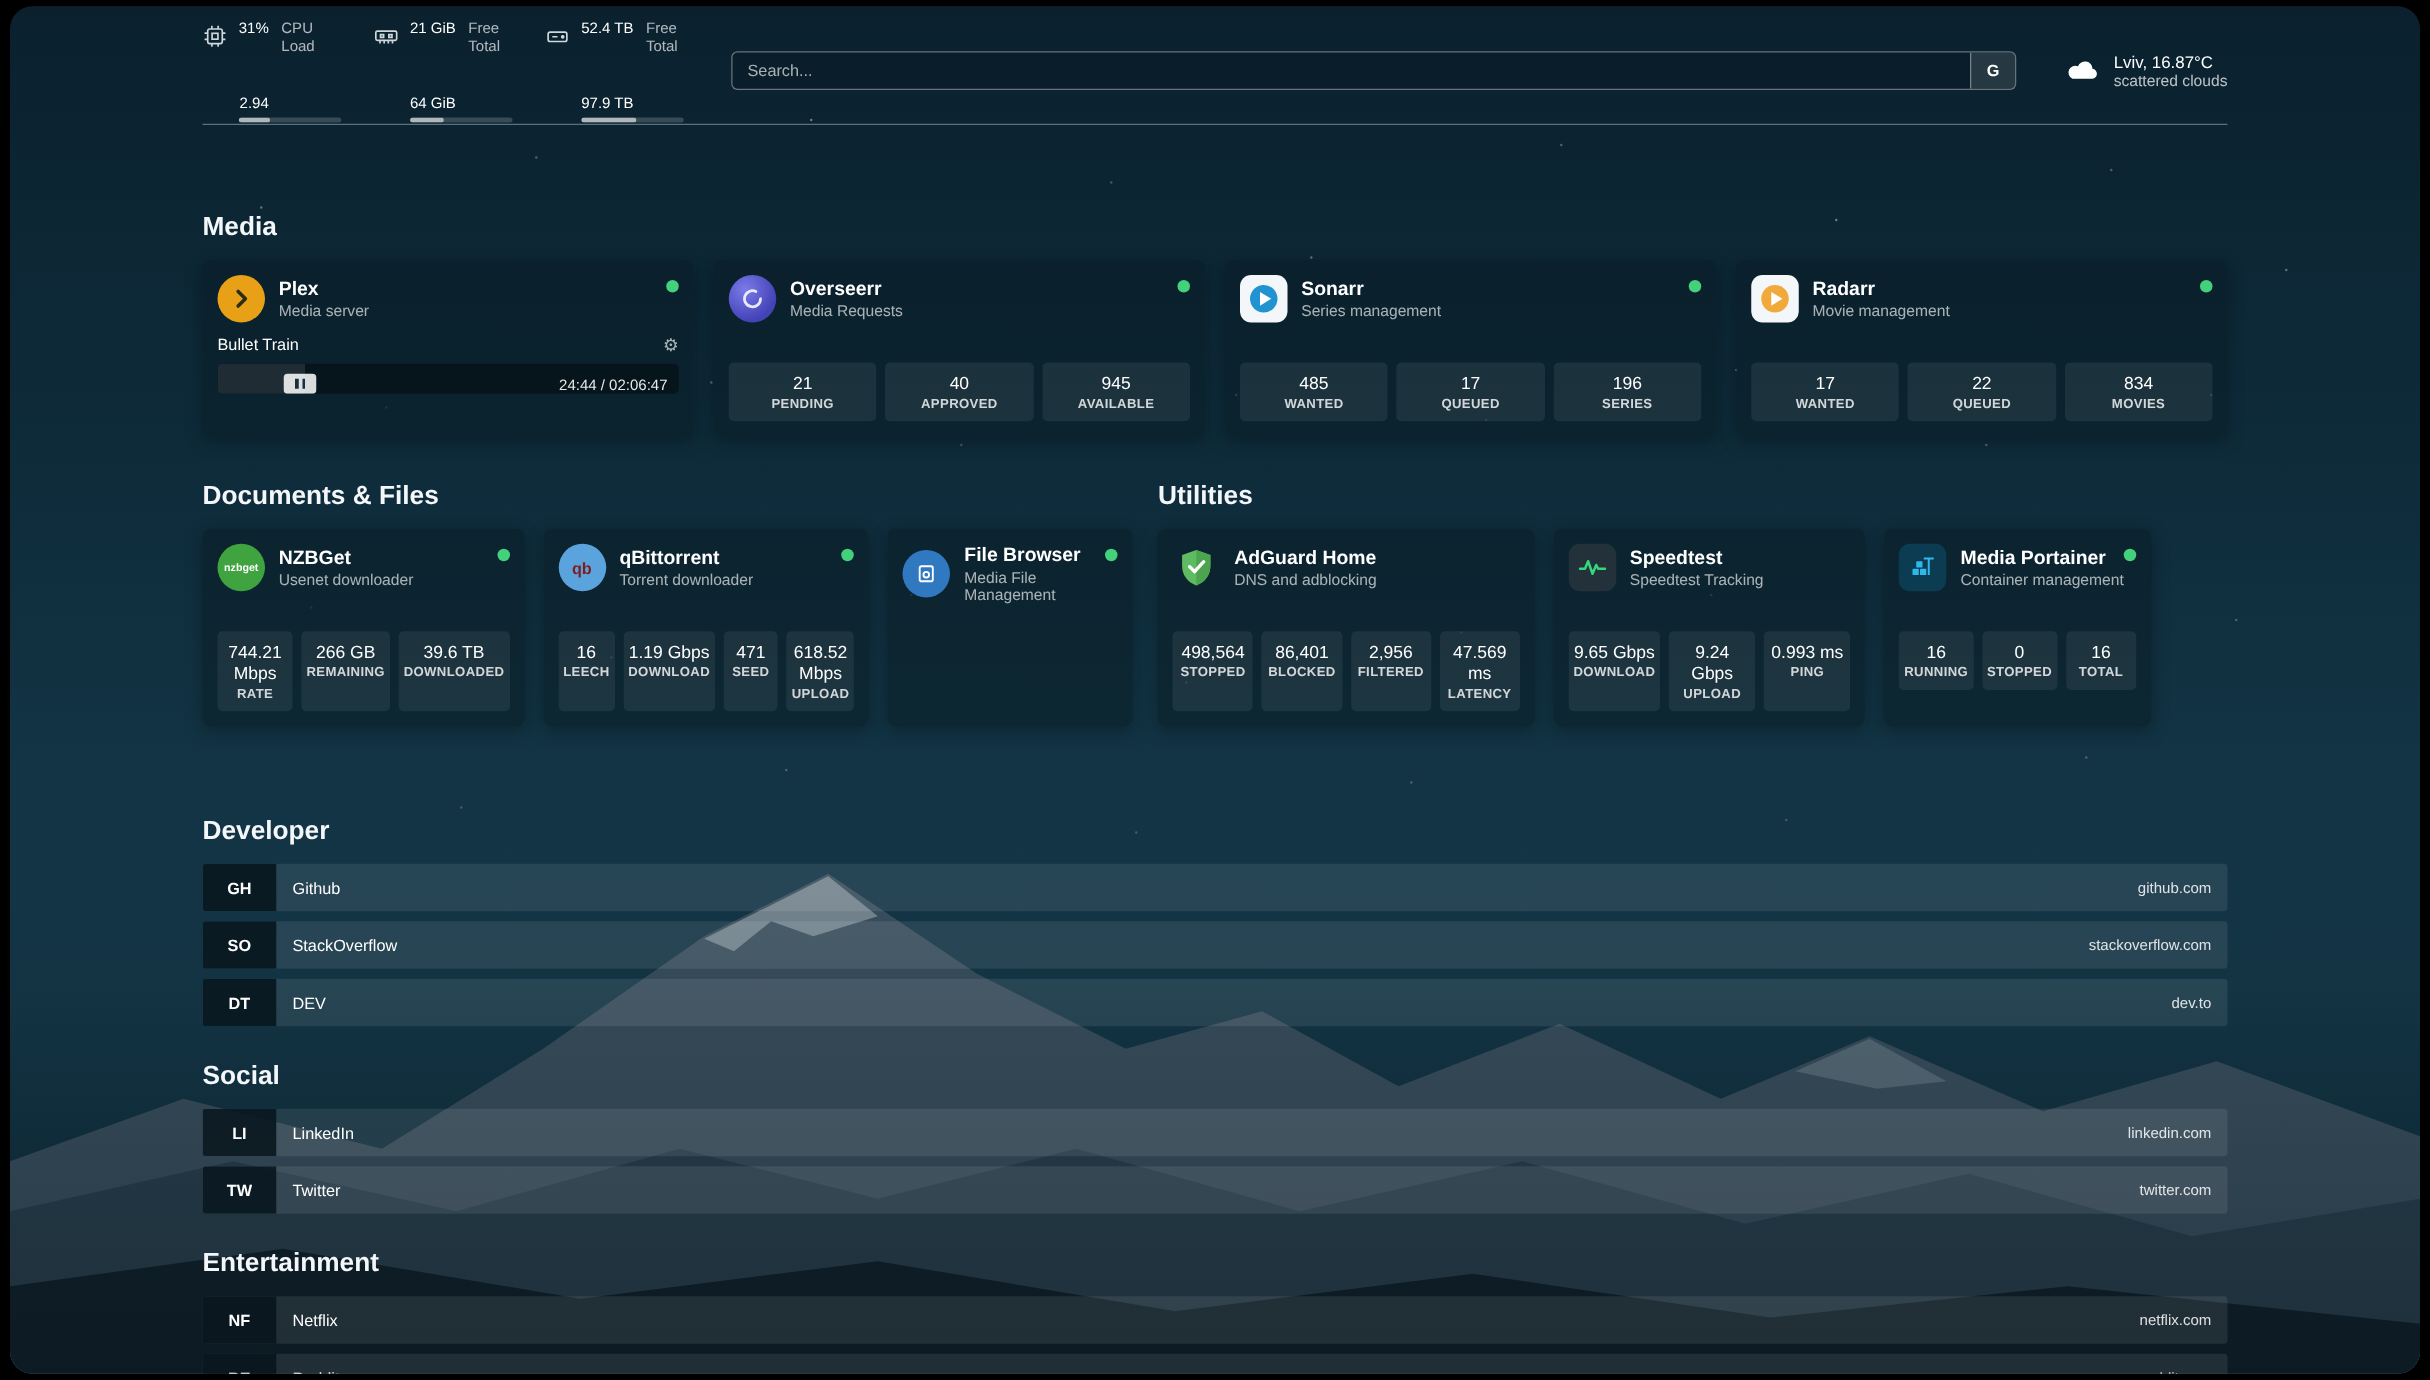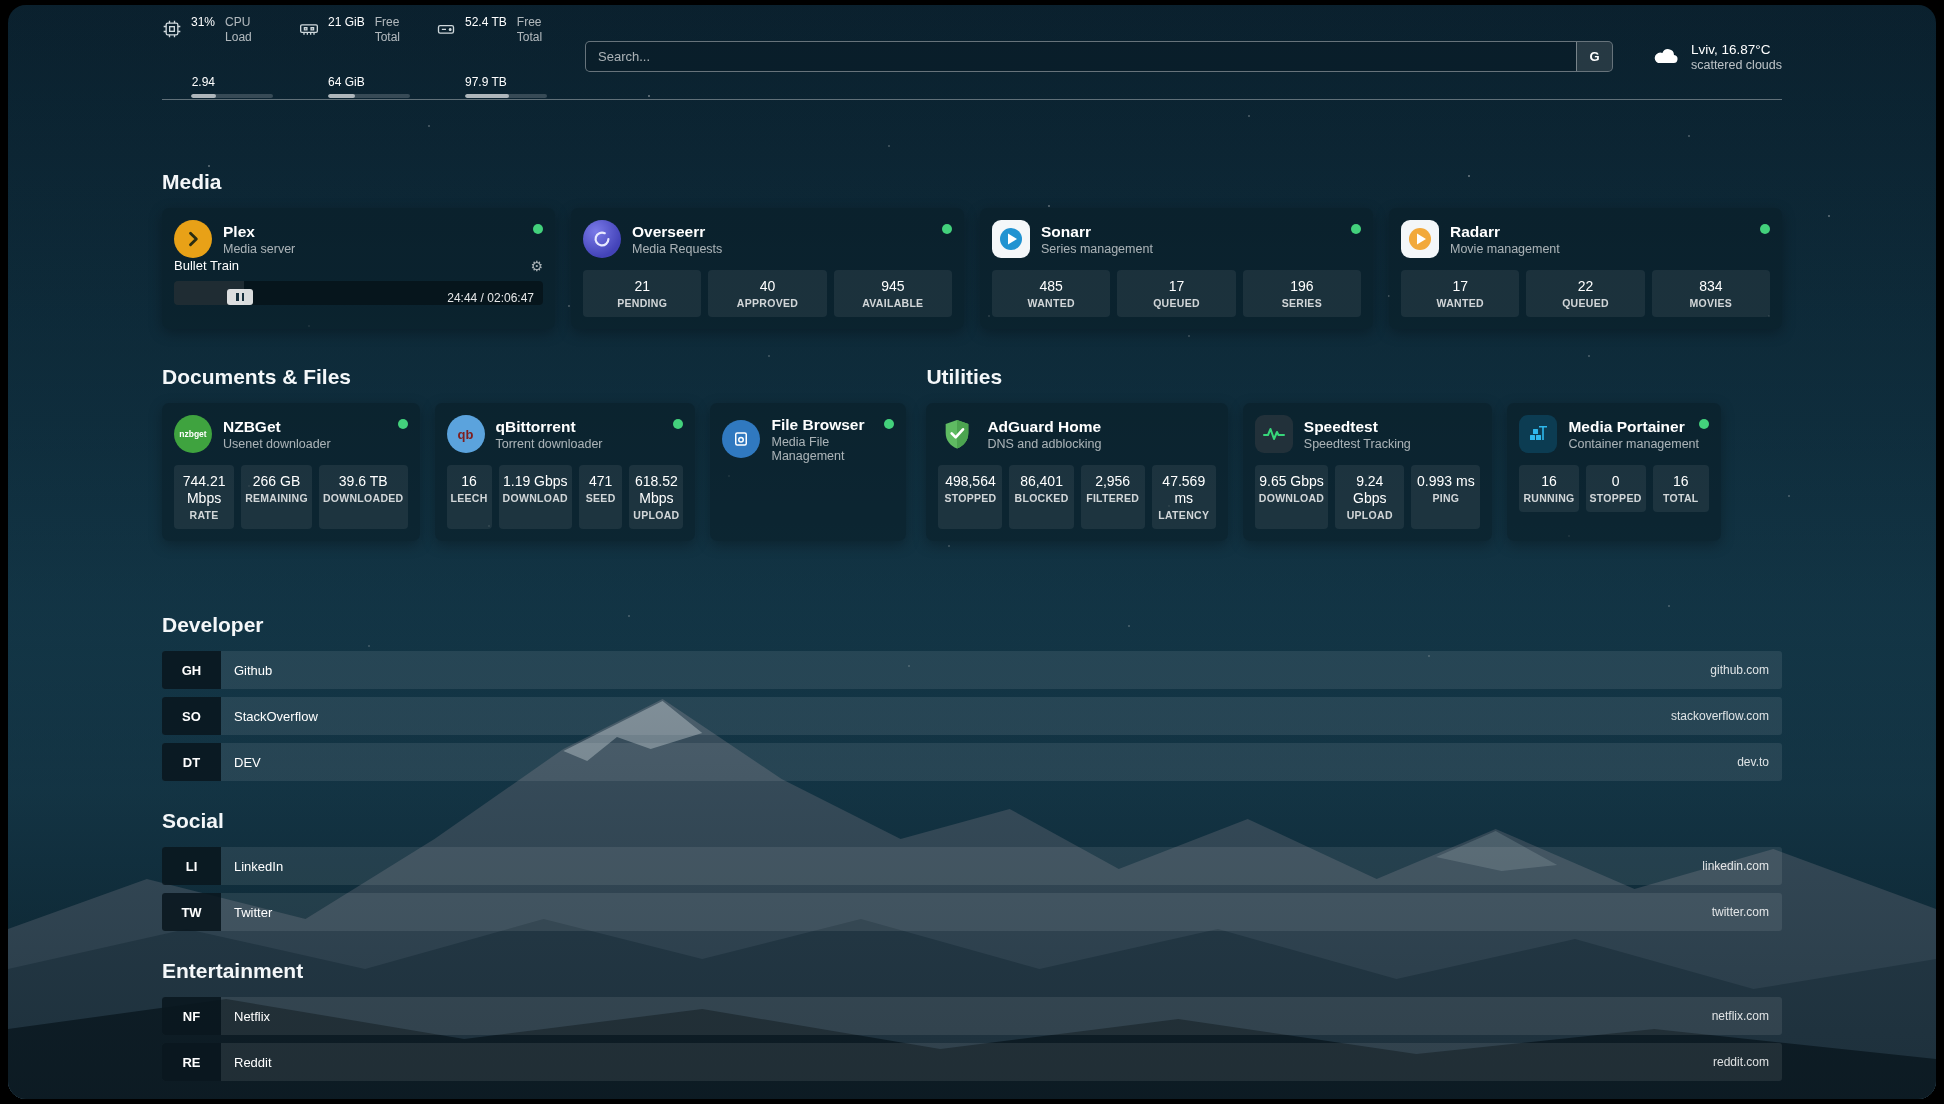--- a/index.html
+++ b/index.html
@@ -69,26 +69,26 @@
 
   .card { background:rgba(9,30,41,.62); border-radius:7px; padding:12px; box-shadow:0 4px 14px rgba(0,0,0,.28); cursor:pointer; }
   .card-head { display:flex; align-items:center; }
   .app-icon { width:38px; height:38px; border-radius:9px; display:flex; align-items:center; justify-content:center; flex:none; overflow:hidden; }
   .app-meta { margin-left:11px; }
   .app-title { font-size:15.5px; font-weight:600; color:#fff; line-height:19px; }
   .app-subtitle { font-size:12.5px; color:rgba(255,255,255,.65); margin-top:1px; }
   .status-dot { width:10px; height:10px; border-radius:50%; background:#43d17c; margin-left:auto; align-self:flex-start; margin-top:4px; flex:none; }
 
   .stat-row { display:flex; gap:7px; margin-top:12px; }
-  .stat { flex:1; background:rgba(255,255,255,.07); border-radius:4px; padding:8px 4px; text-align:center; }
+  .stat { flex:1; background:rgba(255,255,255,.07); border-radius:4px; padding:8px 4px; text-align:center;margin-top:20px; }
   .stat-value { font-size:14px; color:#fff; line-height:17px; }
   .stat-label { font-size:10.5px; font-weight:700; color:rgba(255,255,255,.8); letter-spacing:.3px; margin-top:2px; }
 
   
-  .now-playing { display:flex; align-items:center; }
+  .now-playing { display:flex; align-items:center; margin-top:10px; }
   .np-title { font-size:13px; color:#fff; }
   .gear { margin-left:auto; color:rgba(255,255,255,.65); font-size:14px; line-height:14px; cursor:pointer; }
   .plex-bar { margin-top:8px; height:24px; border-radius:4px; background:rgba(0,0,0,.38); position:relative;
     display:flex; align-items:flex-end; overflow:hidden;padding-left:48px; }
   .plex-progress { position:absolute; left:0; top:0; bottom:0; background:rgba(255,255,255,.1); }
   .pause-btn { position:relative; z-index:1; margin-left:5px; width:26px; height:16px; border-radius:3px;
     background:rgba(255,255,255,.85); border:none; display:flex; align-items:center; justify-content:center; gap:3px; cursor:pointer; }
   .pause-btn i { display:block; width:2.5px; height:8px; background:#17303d; }
   .plex-time { position:relative; z-index:1; margin-left:auto; margin-right:9px; font-size:12px; color:rgba(255,255,255,.9); }
 

